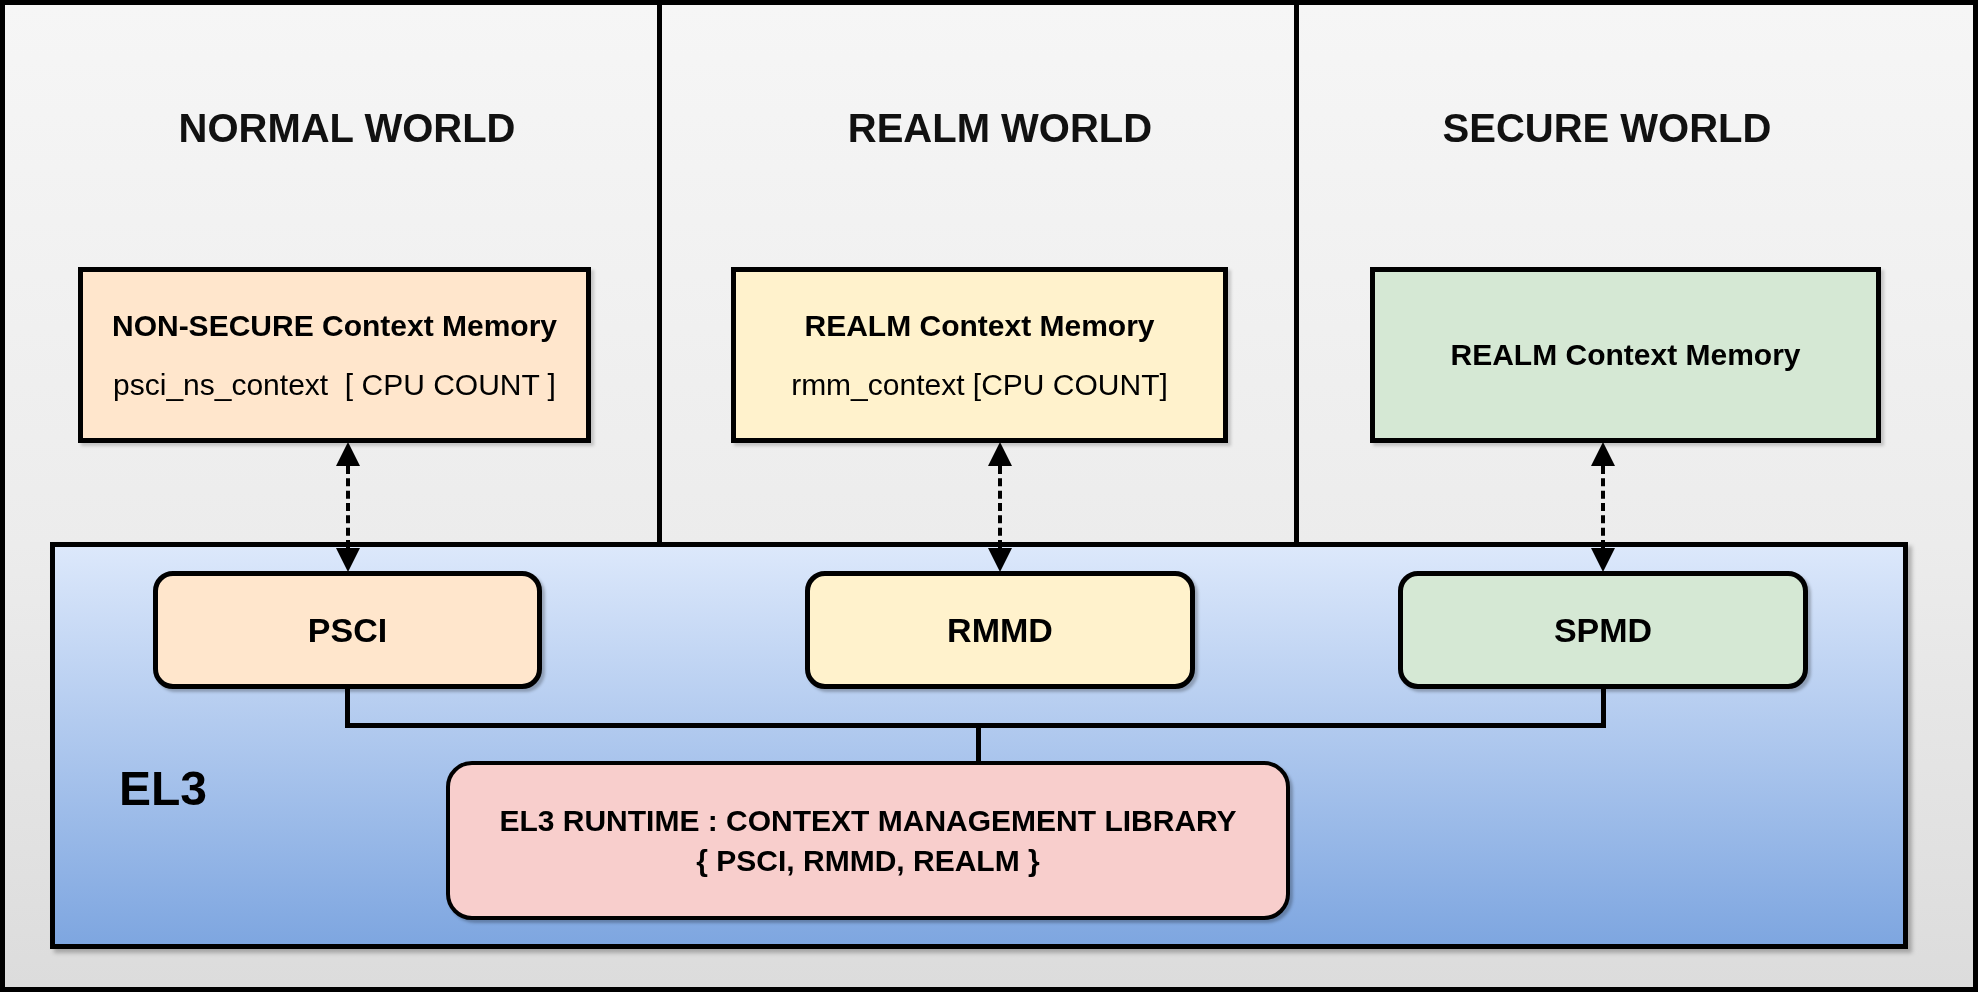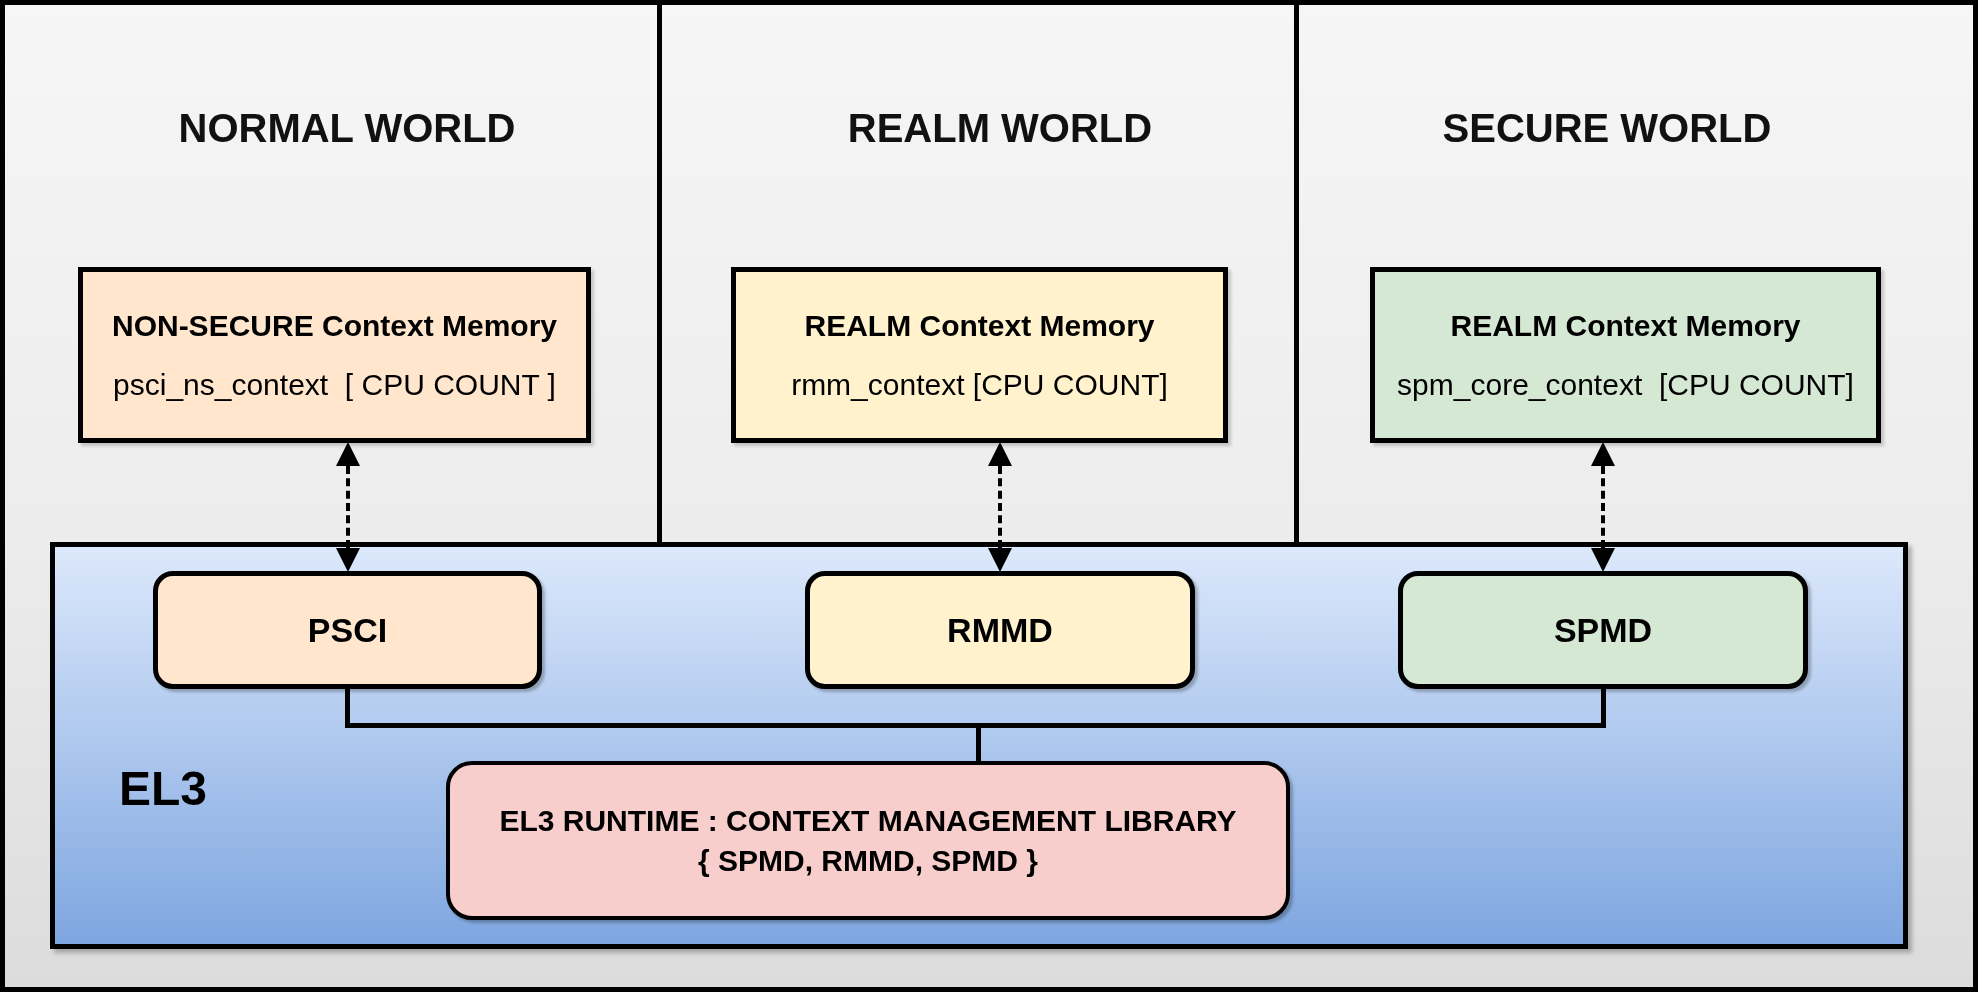--- a/index.html
+++ b/index.html
@@ -112,21 +112,20 @@
   <div class="mem-box w1">
     <div class="mem-title">NON-SECURE Context Memory</div>
     <div class="mem-code">psci_ns_context  [ CPU COUNT ]</div>
   </div>
   <div class="mem-box w2">
     <div class="mem-title">REALM Context Memory</div>
     <div class="mem-code">rmm_context [CPU COUNT]</div>
   </div>
   <div class="mem-box w3">
     <div class="mem-title">REALM Context Memory</div>
-    <div class="mem-code">spm_core_context  [CPU COUNT]</div>
   </div>
 
   <div class="el3-box"></div>
 
   <div class="arrow w1">
     <div class="head up"></div>
     <div class="shaft"></div>
     <div class="head down"></div>
   </div>
   <div class="arrow w2">
@@ -146,16 +145,16 @@
   <div class="line stub-center"></div>
 
   <div class="comp w1">PSCI</div>
   <div class="comp w2">RMMD</div>
   <div class="comp w3">SPMD</div>
 
   <div class="el3-label">EL3</div>
 
   <div class="runtime-box">
     <div class="runtime-line">EL3 RUNTIME : CONTEXT MANAGEMENT LIBRARY</div>
-    <div class="runtime-line">{ SPMD, RMMD, SPMD }</div>
+    <div class="runtime-line">{ PSCI, RMMD, REALM }</div>
   </div>
 
 </div>
 
 </body></html>

